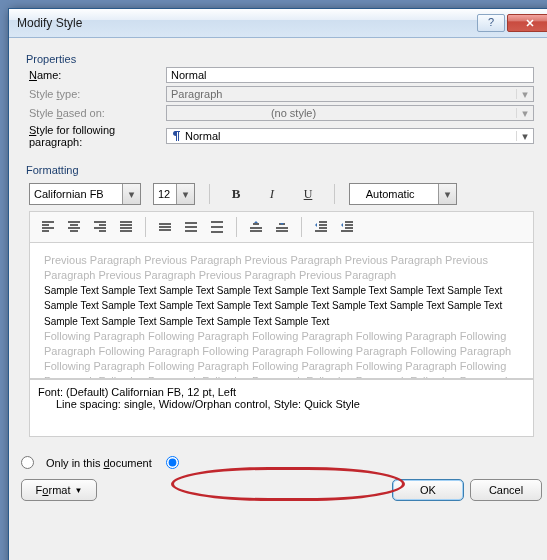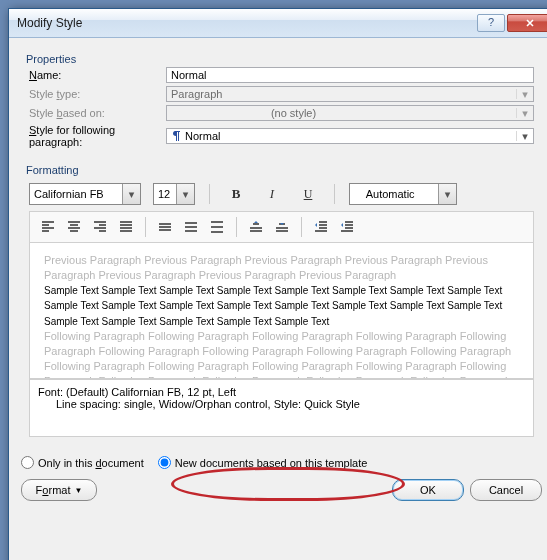--- a/index.html
+++ b/index.html
@@ -28,24 +28,24 @@
 .ibtn{width:24px;height:22px;border:1px solid transparent;display:flex;align-items:center;justify-content:center;color:#333;border-radius:2px}
 .toolbar2{display:flex;align-items:center;gap:2px;padding:4px 6px;background:#f9f9f9;border:1px solid #d0d0d0}
 .toolbar2 .sep{margin:0 5px}
 .preview{border:1px solid #cfcfcf;border-top:none;background:#fff;height:136px;padding:10px 14px;overflow:hidden;color:#b8b8b8;font-size:9px;line-height:1.35}
 .preview .sample{color:#000;font-size:10px;line-height:1.55;font-family:Liberation Sans, sans-serif}
 .desc{border:1px solid #cfcfcf;background:#fff;padding:6px 8px;height:58px;color:#000}
 .bottom{margin-top:8px}
 .chkrow{display:flex;align-items:center;margin:3px 0}
 .chkrow input{margin-right:5px}
 .radio-row{display:flex;align-items:center;gap:14px;margin-top:3px}
-.radio-row label{display:flex;align-items:center;gap:4px}
+.radio-row label{display:flex;align-items:center;gap:12px}
 .highlight{position:absolute;border:3px solid #c1272d;border-radius:50%/60%;pointer-events:none}
 .btnrow{display:flex;align-items:center;margin-top:10px;gap:6px}
-.btn{height:22px;min-width:72px;padding:0 0;border:1px solid #8a8a8a;border-radius:10px;background:linear-gradient(#fdfdfd,#e7e7e7);display:flex;align-items:center;justify-content:center}
+.btn{height:22px;min-width:72px;padding:0 0;border:1px solid #8a8a8a;border-radius:5px;background:linear-gradient(#fdfdfd,#e7e7e7);display:flex;align-items:center;justify-content:center}
 .btn.primary{border-color:#3c7fb1;box-shadow:0 0 0 1px #a3d1f5 inset}
 svg{display:block}
 .para-icon{width:10px;height:12px;color:#2a4fa0}
 </style>
 </head>
 <body>
 
 <div class="dialog">
   <div class="titlebar">
     <span class="title">Modify Style</span>
@@ -203,21 +203,20 @@
     </div>
 
     <div class="bottom" style="position:relative">
       <div class="radio-row">
         <label>
             <input type="radio" name="scope" style="">
             <span>Only in this <u>d</u>ocument</span>
           </label>
         <label>
             <input type="radio" name="scope" checked="" style="">
-            <span>New documents based on this template</span>
           </label>
       </div>
       <div class="highlight" style="left:150px;top:14px;width:234px;height:34px"></div>
     </div>
 
     <div class="btnrow">
       <div class="btn" style="min-width:76px">
           <span>F<u>o</u>rmat</span>
           <span style="margin-left:4px;font-size:8px">▼</span>
         </div>

